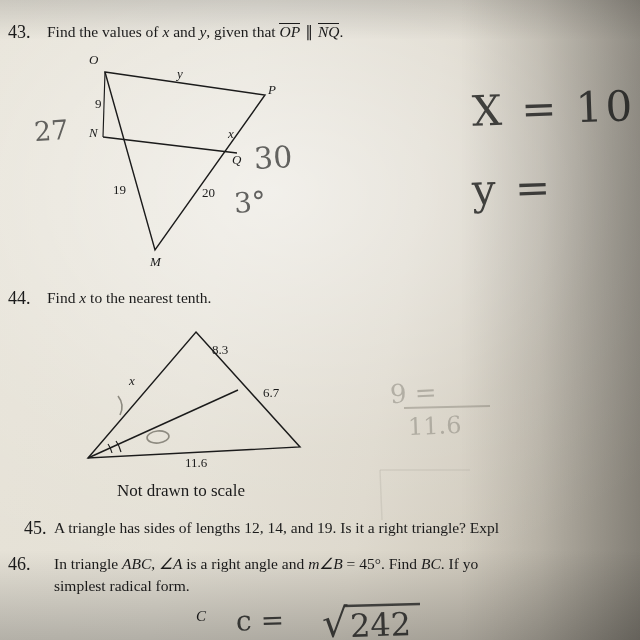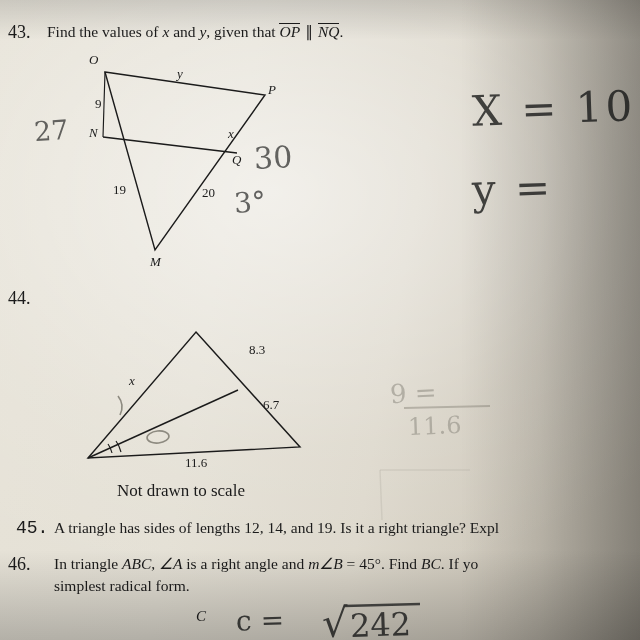--- a/index.html
+++ b/index.html
@@ -126,47 +126,50 @@
   <div class="num" style="left:113px; top:182px;">19</div>
   <div class="num" style="left:202px; top:185px;">20</div>
 
   <div class="hand" style="left:34px; top:115px; font-size:27px; transform:rotate(-4deg);">27</div>
   <div class="hand" style="left:254px; top:140px; font-size:30px; transform:rotate(-3deg);">30</div>
   <div class="hand" style="left:234px; top:186px; font-size:28px; transform:rotate(-4deg);">3°</div>
   <div class="hand hand-dark" style="left:472px; top:84px; font-size:42px; letter-spacing:3px; transform:rotate(-2deg);">X = 10</div>
   <div class="hand hand-dark" style="left:472px; top:164px; font-size:42px; letter-spacing:3px; transform:rotate(-2deg);">y =</div>
 
   <div class="qnum" style="left:8px; top:288px;">44.</div>
+  <div class="q" style="left:47px; top:288px; width:360px;">
+    <span>Find </span><span class="it">x</span><span> to the nearest tenth.</span>
+  </div>
 
   <svg style="left:0; top:0;" width="640" height="640">
 
     <polygon class="ln" points="196,332 300,447 88,458"></polygon>
     <line class="ln" x1="88" y1="458" x2="238" y2="390"></line>
 
     <path class="ln-thin" d="M 108 444 A 24 24 0 0 1 112 453"></path>
     <path class="ln-thin" d="M 116 441 A 33 33 0 0 1 121 452"></path>
 
     <path class="hl" d="M 118 396 q 7 9 2 19"></path>
     <ellipse class="hl" cx="158" cy="437" rx="11" ry="6" transform="rotate(-6 158 437)"></ellipse>
   </svg>
-  <div class="num" style="left:212px; top:342px;margin-left:37px;">8.3</div>
+  <div class="num" style="left:212px; top:342px;">8.3</div>
   <div class="lbl" style="left:129px; top:373px;">x</div>
-  <div class="num" style="left:263px; top:397px;">6.7</div>
+  <div class="num" style="left:263px; top:385px;">6.7</div>
   <div class="num" style="left:185px; top:455px;">11.6</div>
   <div class="caption" style="left:117px; top:481px;">Not drawn to scale</div>
 
   <div class="hand hand-faint" style="left:390px; top:378px; font-size:26px; transform:rotate(-3deg);">9 =</div>
   <div class="hand hand-faint" style="left:408px; top:412px; font-size:24px; transform:rotate(-2deg);">11.6</div>
   <svg style="left:0; top:0;" width="640" height="640">
     <line x1="404" y1="408" x2="490" y2="406" stroke="#9a968b" stroke-width="2" opacity="0.6"></line>
     <line x1="380" y1="470" x2="470" y2="470" stroke="#b5b1a6" stroke-width="1.5" opacity="0.35"></line>
     <line x1="380" y1="470" x2="382" y2="520" stroke="#b5b1a6" stroke-width="1.5" opacity="0.35"></line>
   </svg>
 
-  <div class="qnum" style="left:16px; top:518px;font-family:Liberation Mono, monospace;">45.</div>
+  <div class="qnum" style="left:24px; top:518px;">45.</div>
   <div class="q" style="left:54px; top:518px; width:590px;">A triangle has sides of lengths 12, 14, and 19. Is it a right triangle? Expl</div>
 
   <div class="qnum" style="left:8px; top:554px;">46.</div>
   <div class="q" style="left:54px; top:554px; width:595px;">
     <span>In triangle </span><span class="it">ABC</span><span>,  </span><span class="it">∠A</span><span>  is a right angle and  </span><span class="it">m∠B</span><span> = 45°. Find </span><span class="it">BC</span><span>. If yo</span>
   </div>
   <div class="q" style="left:54px; top:576px;">simplest radical form.</div>
 
   <div class="lbl" style="left:196px; top:608px; font-size:15px;">C</div>
   <div class="hand hand-dark" style="left:236px; top:604px; font-size:28px; transform:rotate(-2deg);">c =</div>

